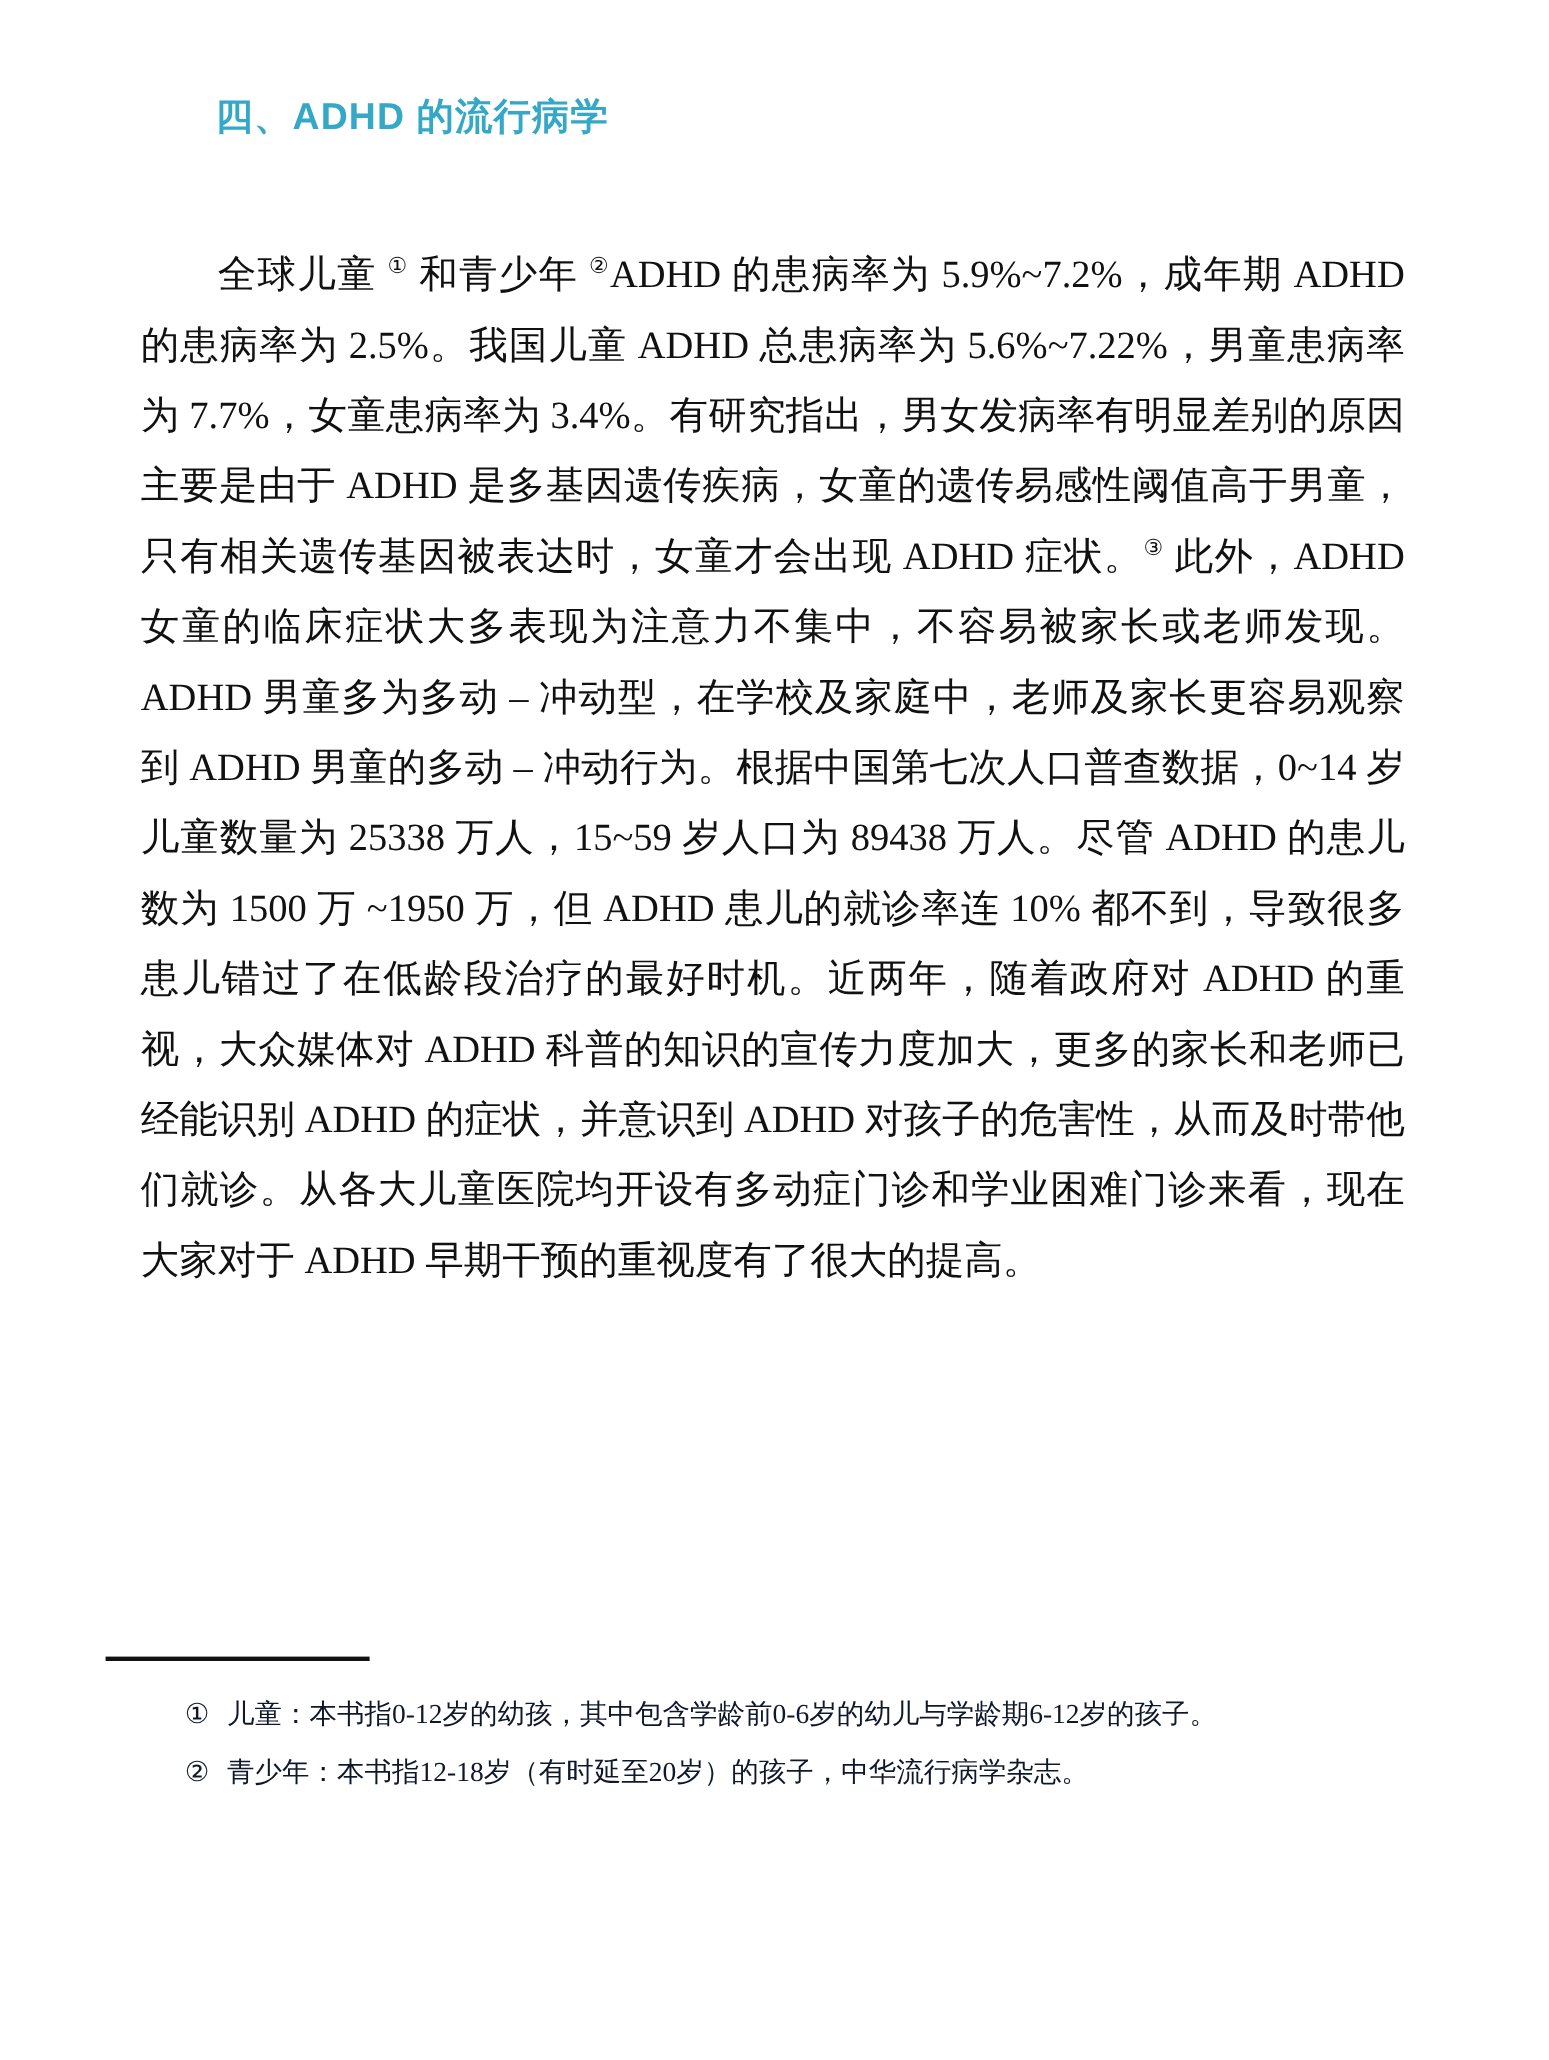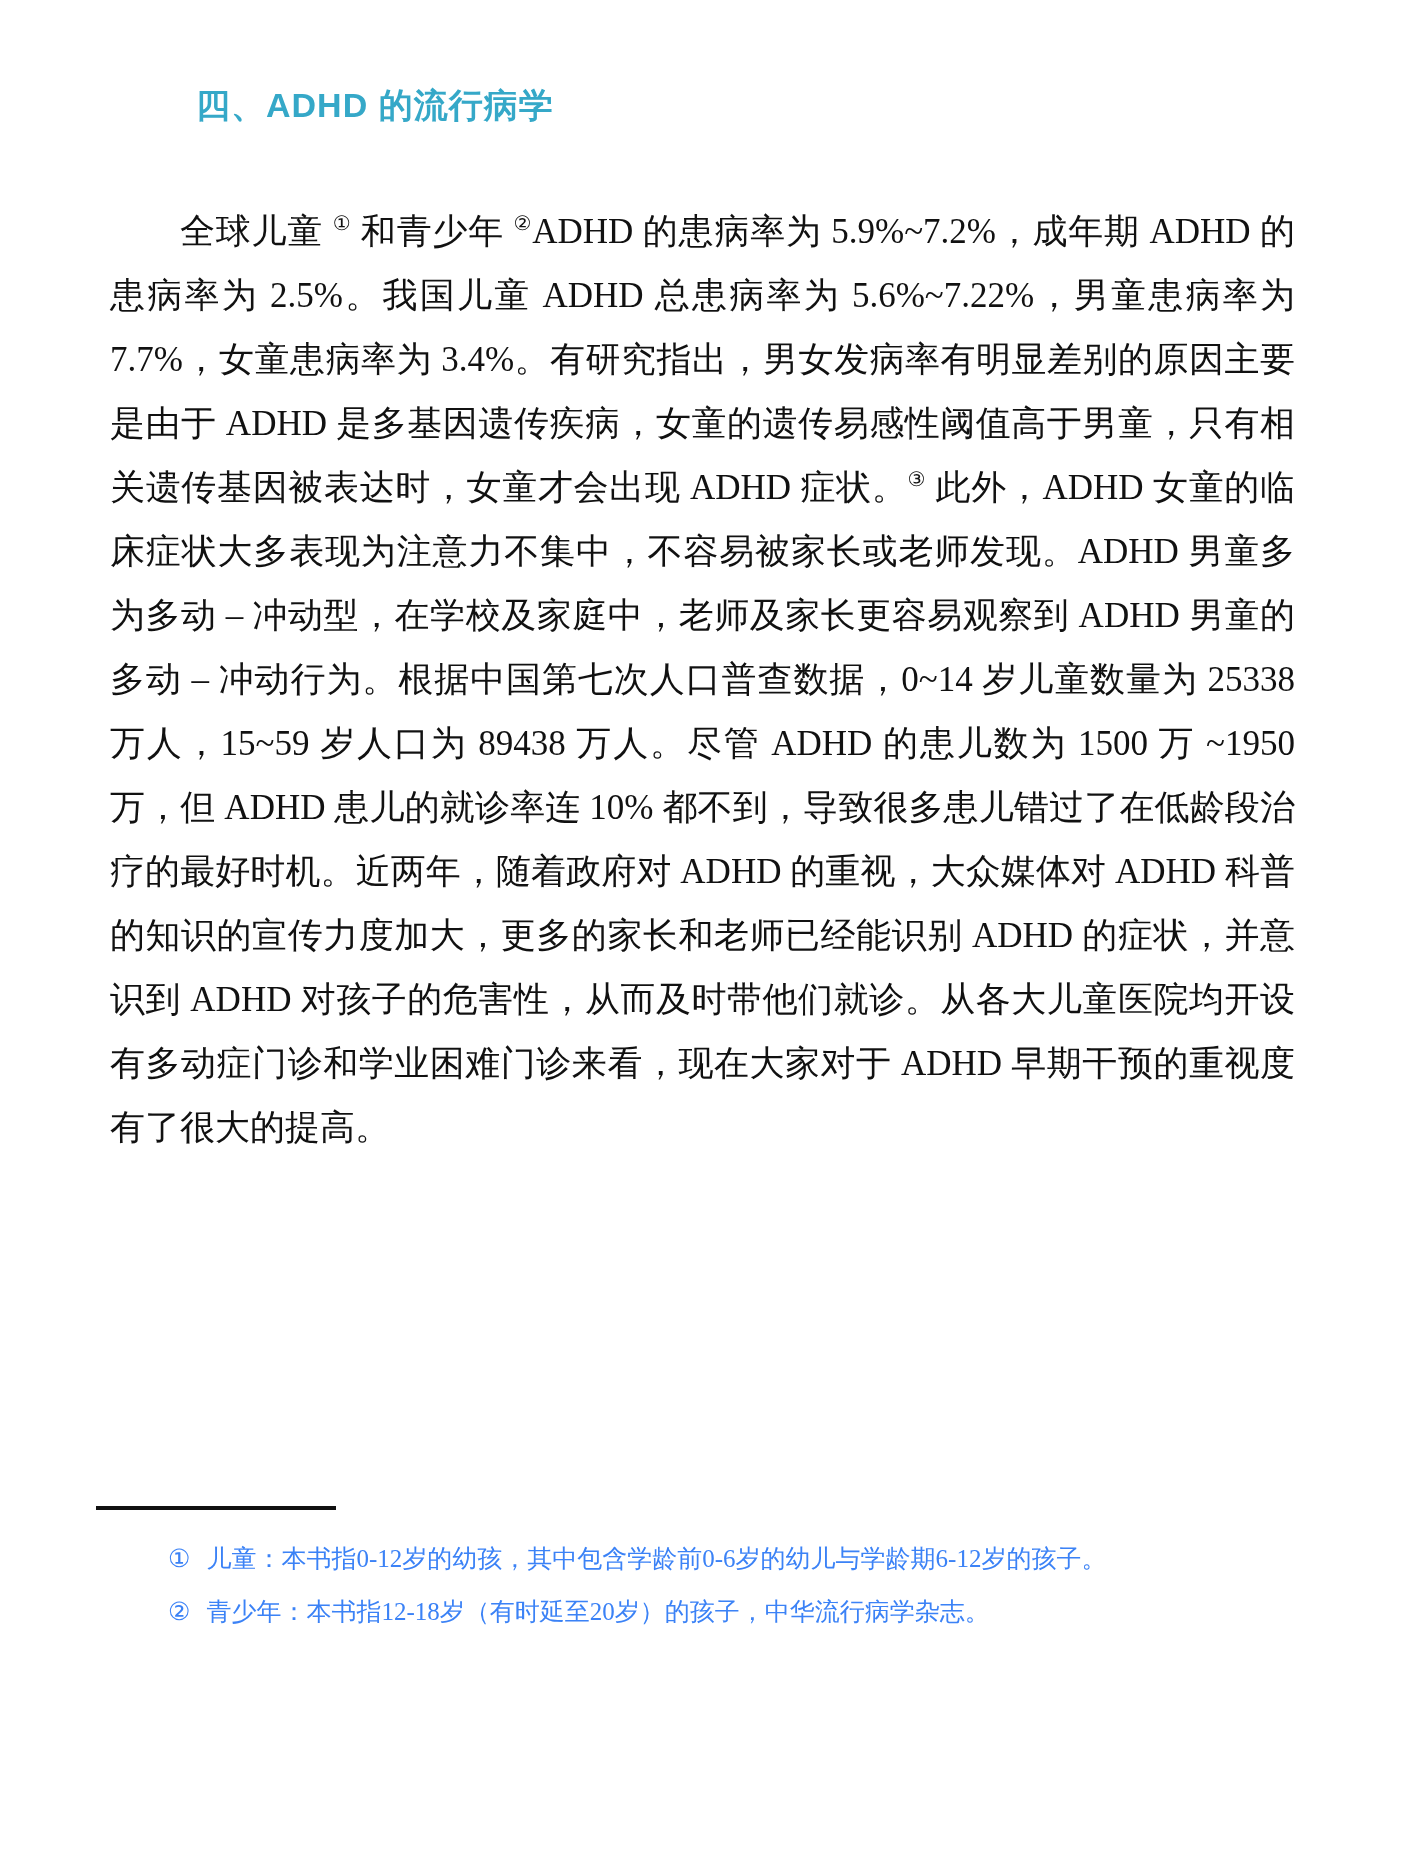--- a/index.html
+++ b/index.html
@@ -36,21 +36,21 @@
     white-space: nowrap;
     text-align: right;
   }
   .body-block {
     position: absolute;
     left: 110px;
     top: 200px;
     width: 1185px;
   }
   .body-para {
-    margin: 0;
+    margin: 18px;
     font-size: 35px;
     line-height: 64px;
     text-align: justify;
     text-justify: inter-ideograph;
     text-indent: 70px;
     color: #111111;
     font-family: "Liberation Serif", "DejaVu Serif", serif;
   }
   .body-para sup {
     font-size: 20px;
@@ -71,21 +71,21 @@
     top: 1537px;
     width: 1205px;
   }
   .footnote {
     margin: 0 0 9px 0;
     font-size: 25px;
     line-height: 44px;
     text-align: justify;
     text-justify: inter-ideograph;
     text-indent: 72px;
-    color: #3b82f6;
+    color: #0f172a;
     font-family: "Liberation Serif", "DejaVu Serif", serif;
   }
   .fn-marker {
     margin-right: 16px;
   }
 </style>
 </head>
 <body>
 
 <div class="page">

